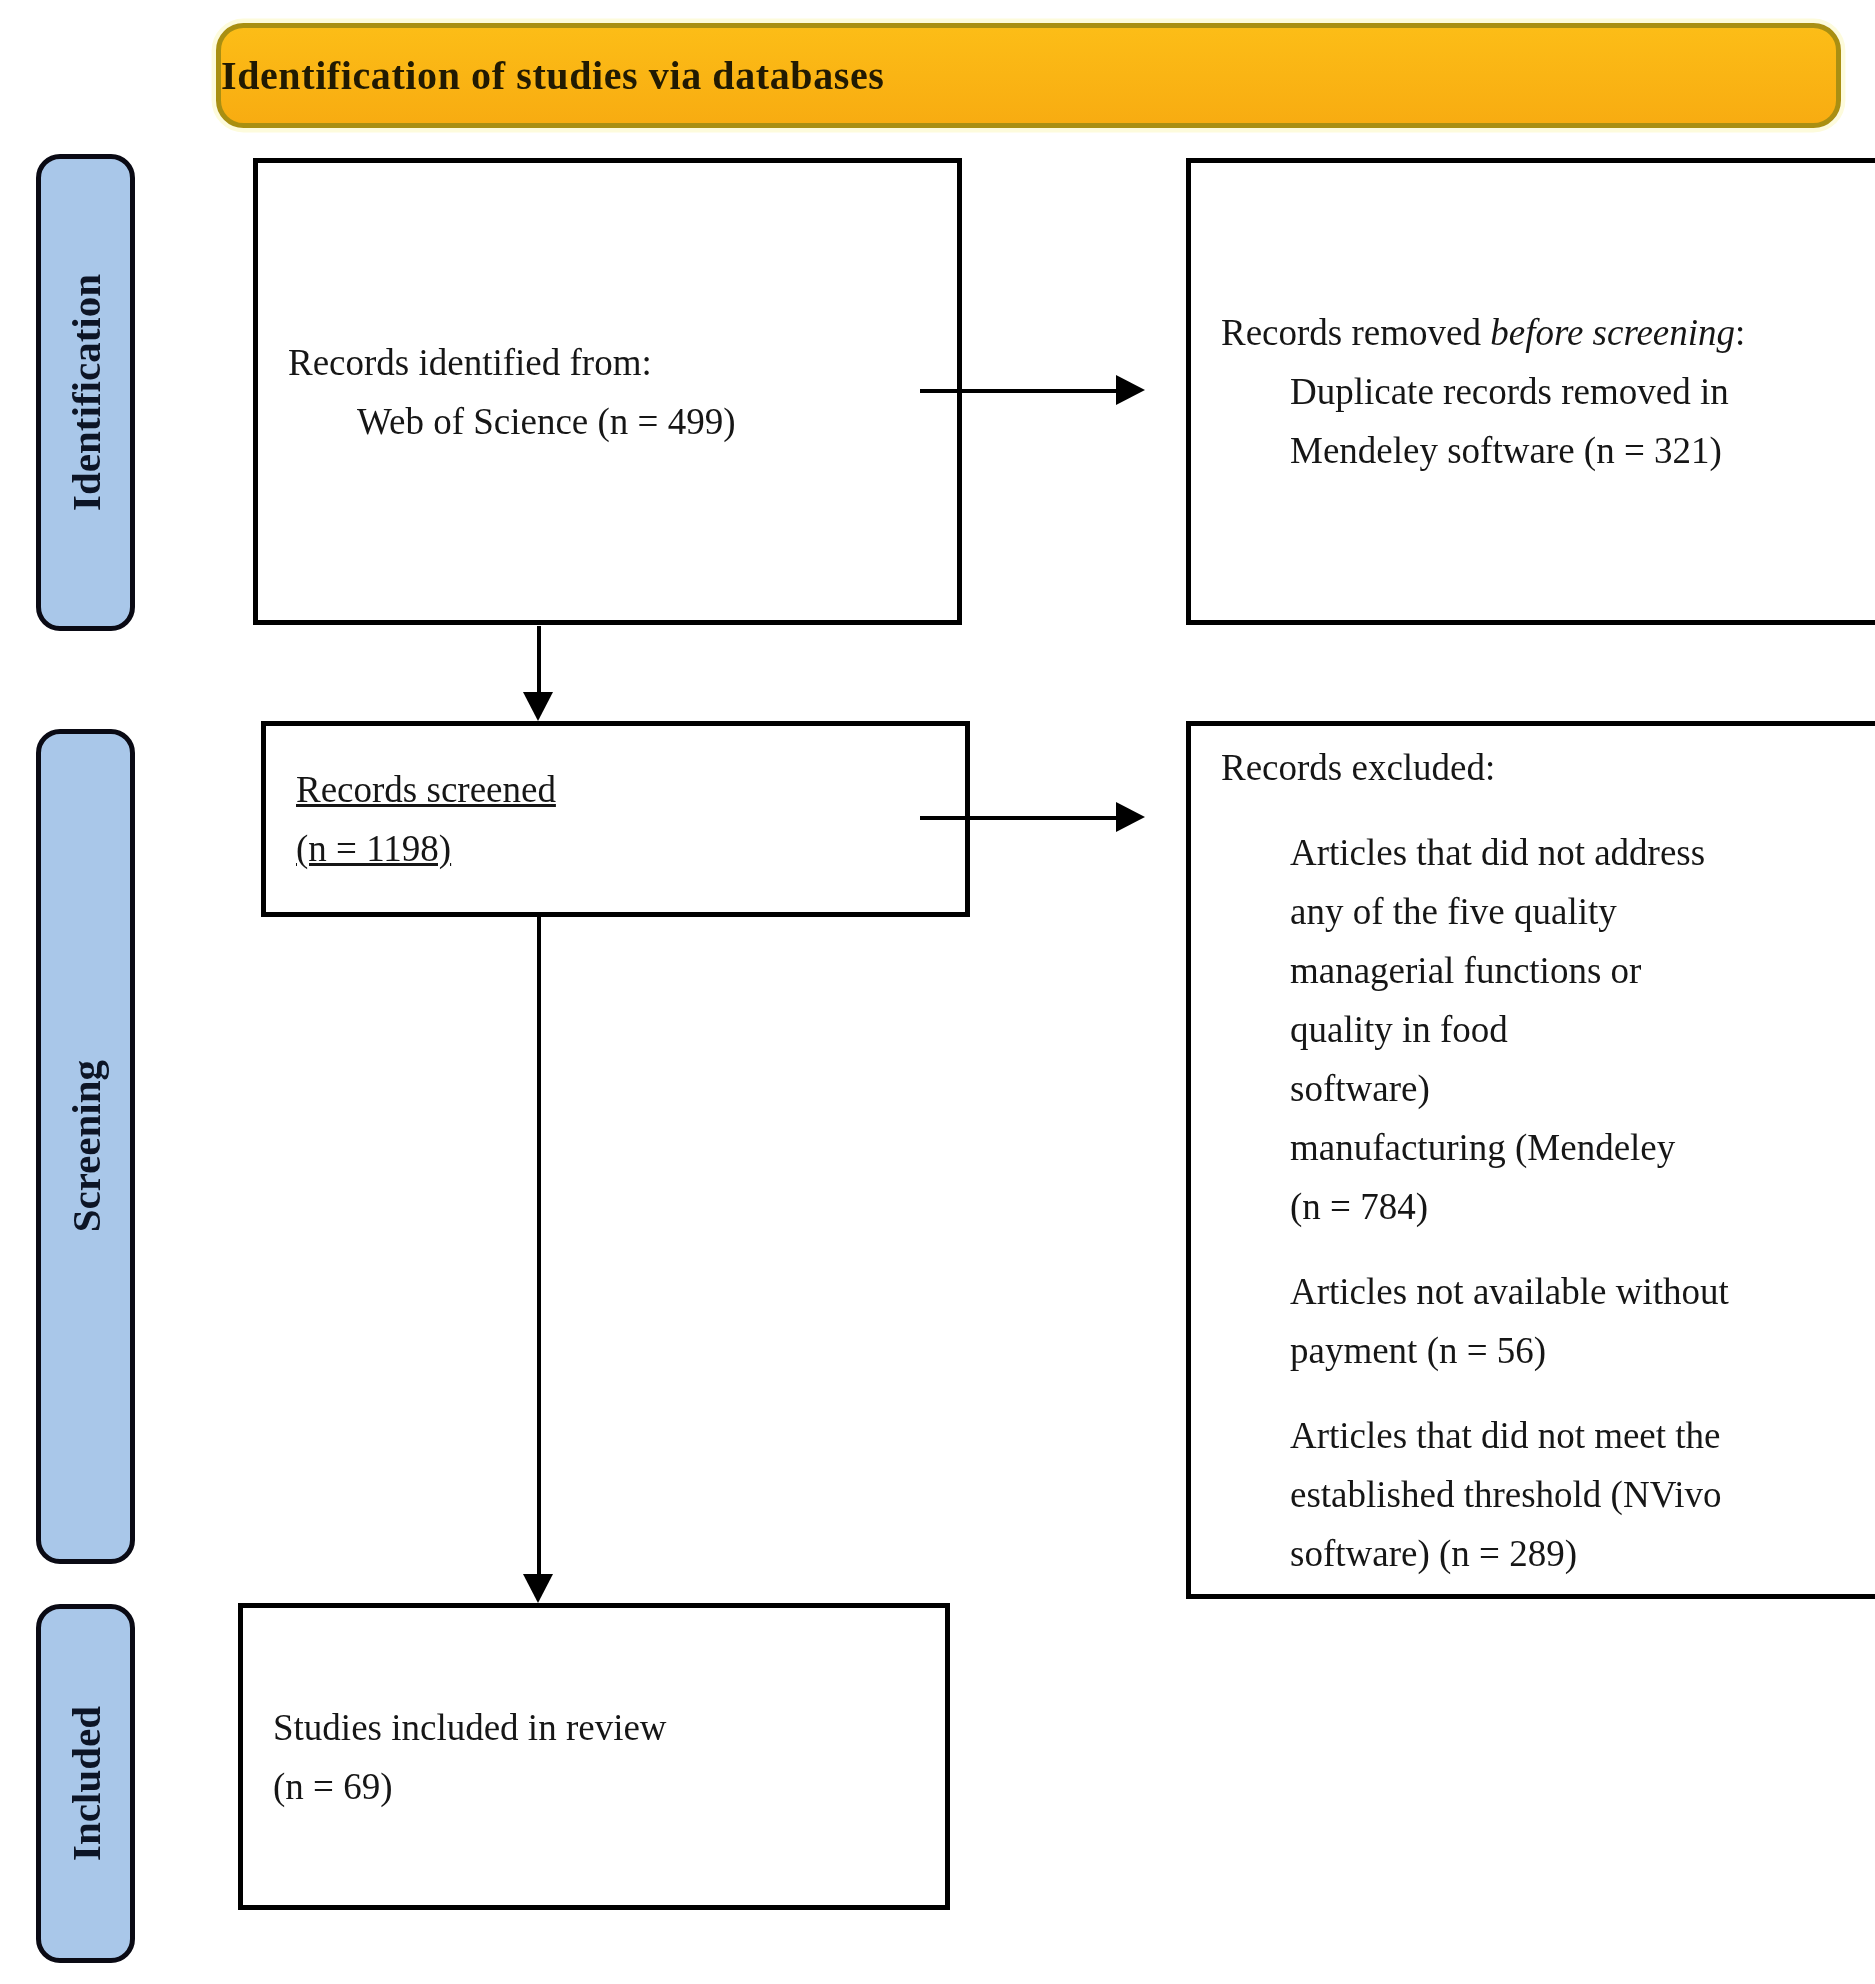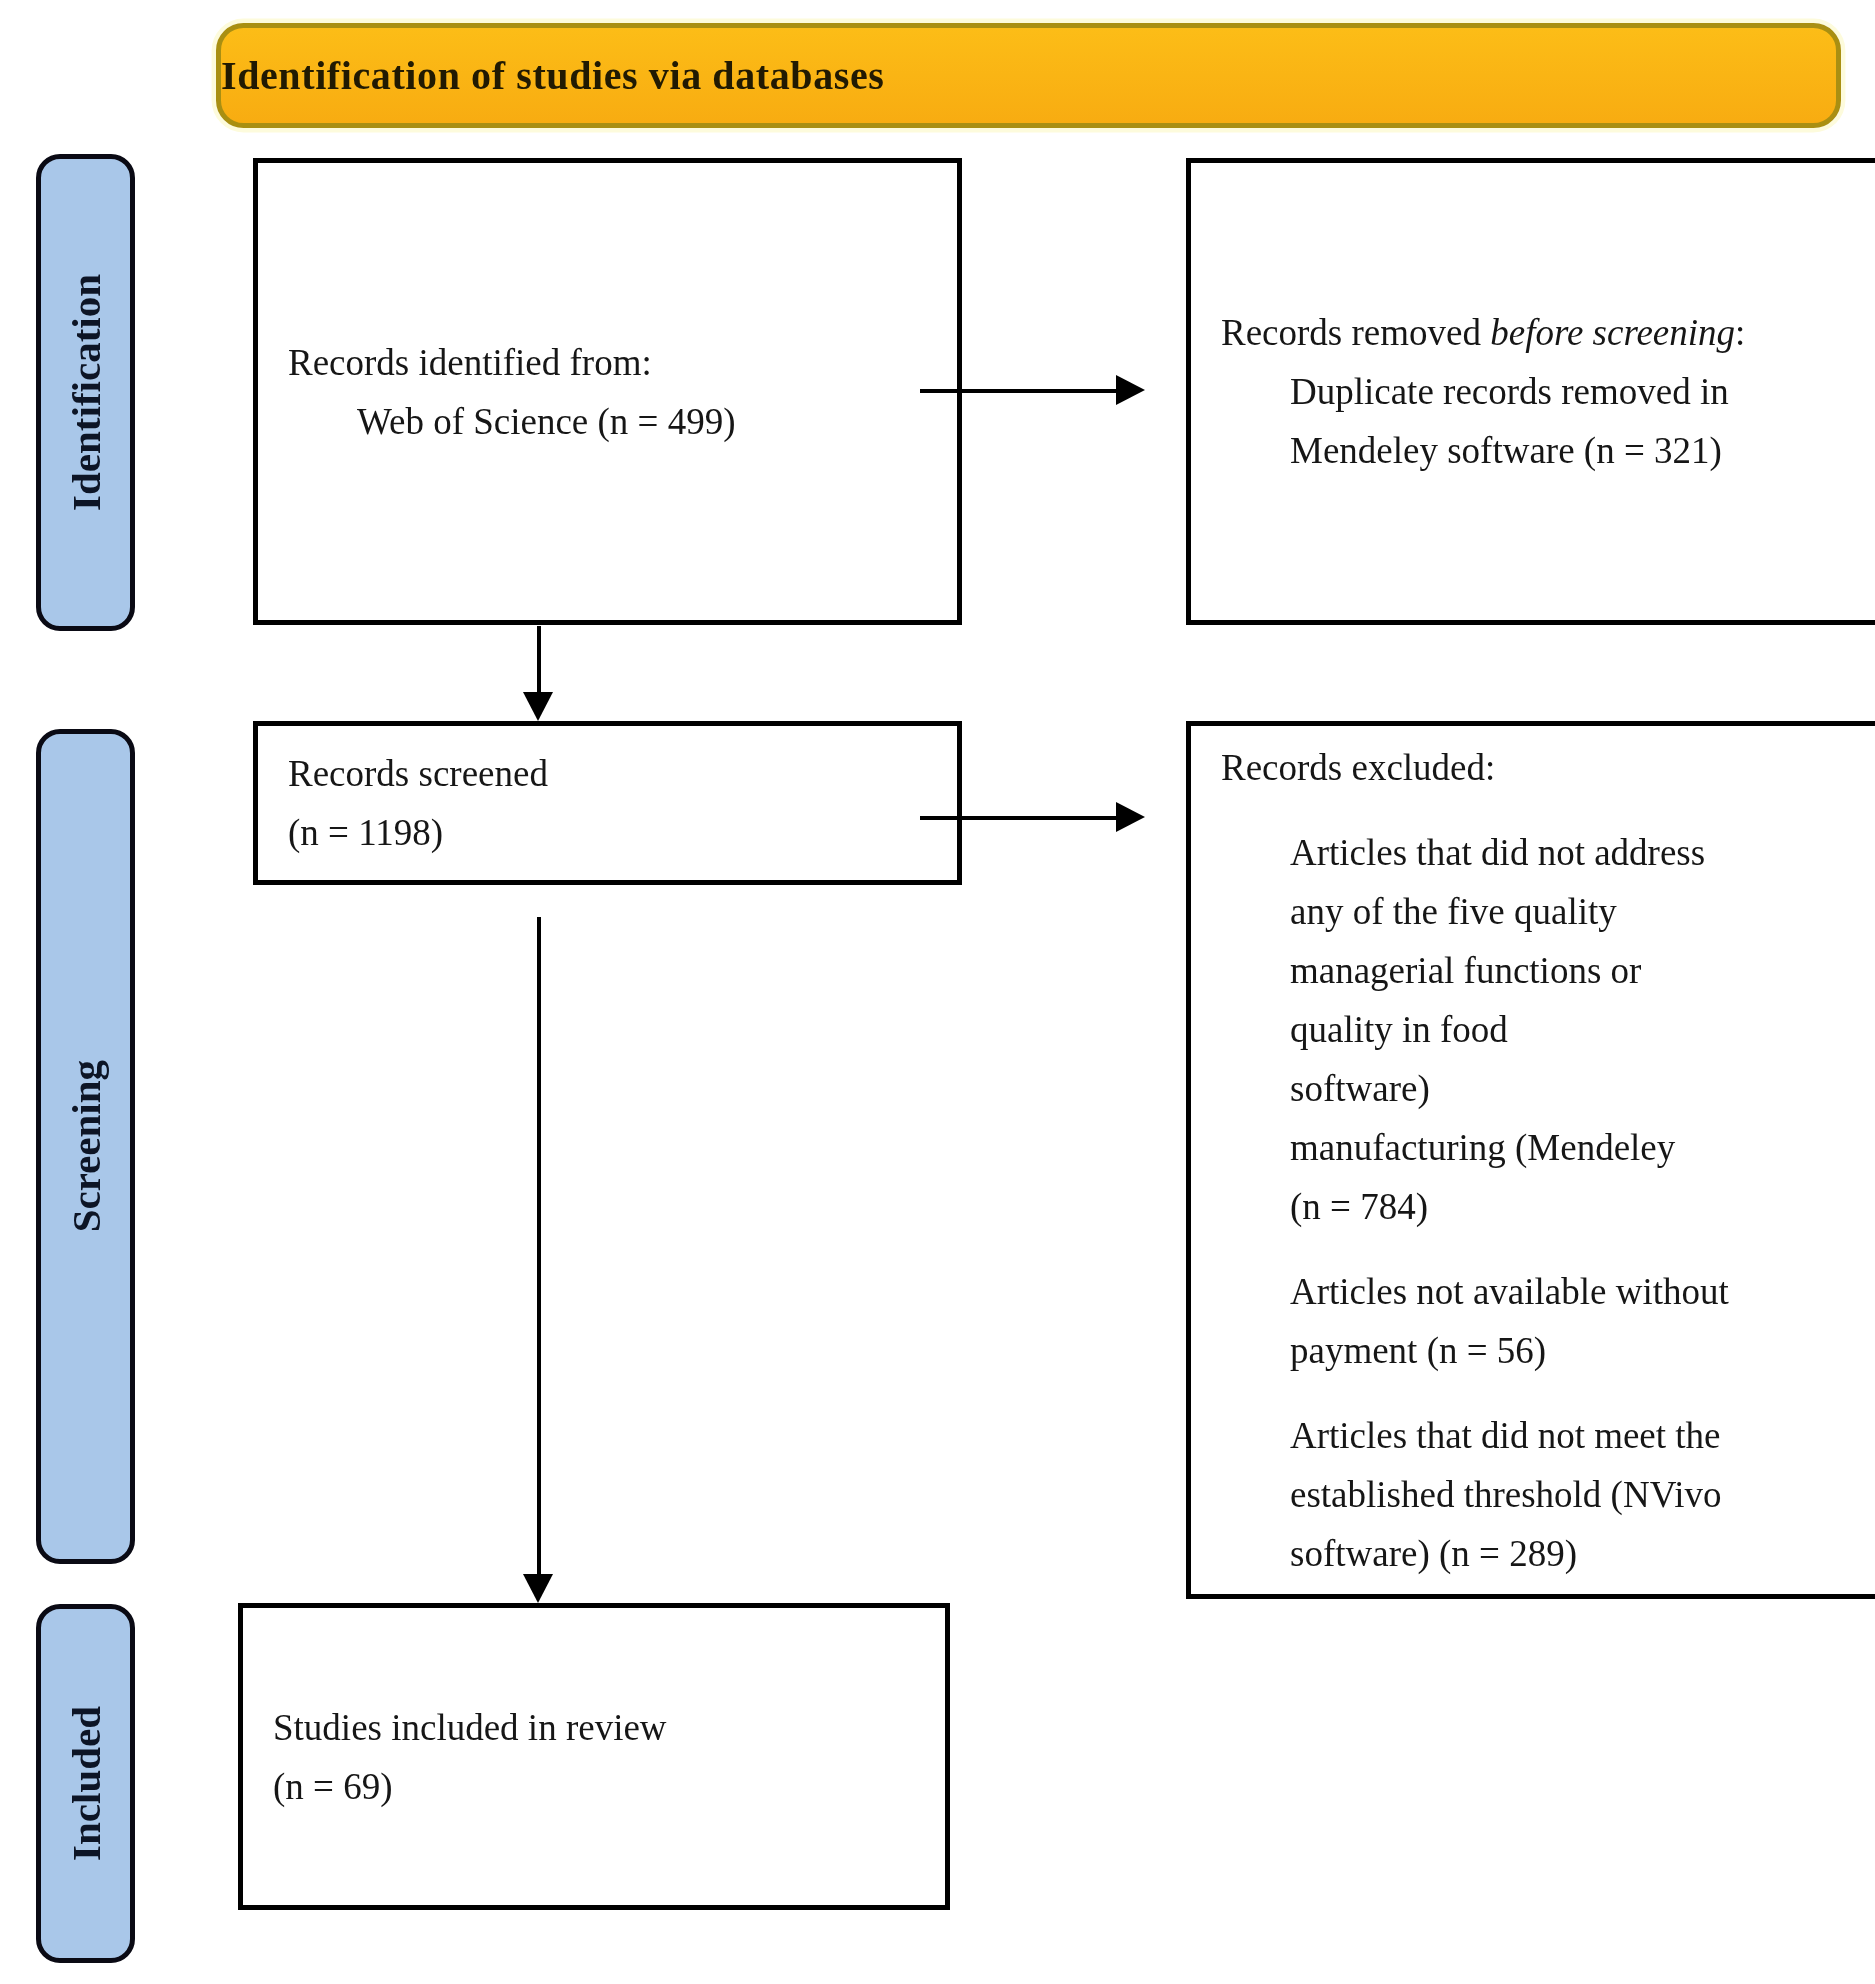--- a/index.html
+++ b/index.html
@@ -35,21 +35,21 @@
     position:absolute;box-sizing:border-box;background:#ffffff;border:5px solid #000000;
     display:flex;flex-direction:column;justify-content:center;
     font-size:37px;line-height:59px;margin-left:42px;
   }
   .flowbox .line{padding-left:30px;white-space:nowrap;}
   .flowbox .line.indent{padding-left:99px;}
   .flowbox .line.gap{margin-top:26px;}
   .it{font-style:italic;}
   #box-identified{left:211px;top:158px;width:709px;height:467px;}
   #box-removed{left:1144px;top:158px;width:701px;height:467px;}
-  #box-screened{left:211px;top:721px;width:709px;height:164px;}
+  #box-screened{left:219px;top:721px;width:709px;height:196px;text-decoration:underline;}
   #box-excluded{left:1144px;top:721px;width:703px;height:878px;}
   #box-included{left:196px;top:1603px;width:712px;height:307px;}
   
   .shaft-h{position:absolute;height:4.4px;background:#000;}
   .shaft-v{position:absolute;width:4.4px;background:#000;}
   .head-right{position:absolute;width:0;height:0;border-top:15.6px solid transparent;border-bottom:15.6px solid transparent;border-left:29px solid #000;}
   .head-down{position:absolute;width:0;height:0;border-left:15.6px solid transparent;border-right:15.6px solid transparent;border-top:29px solid #000;}
 </style>
 </head>
 <body>

